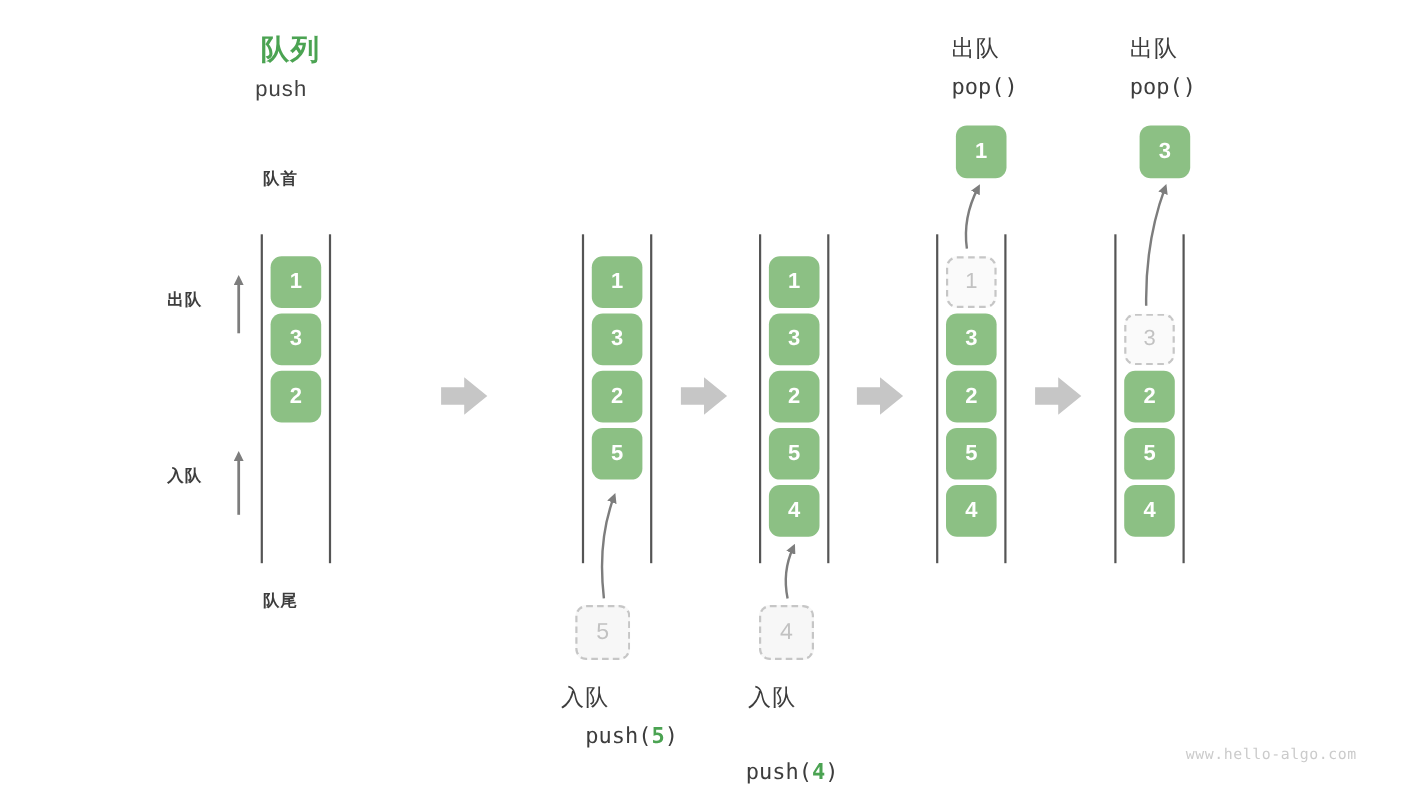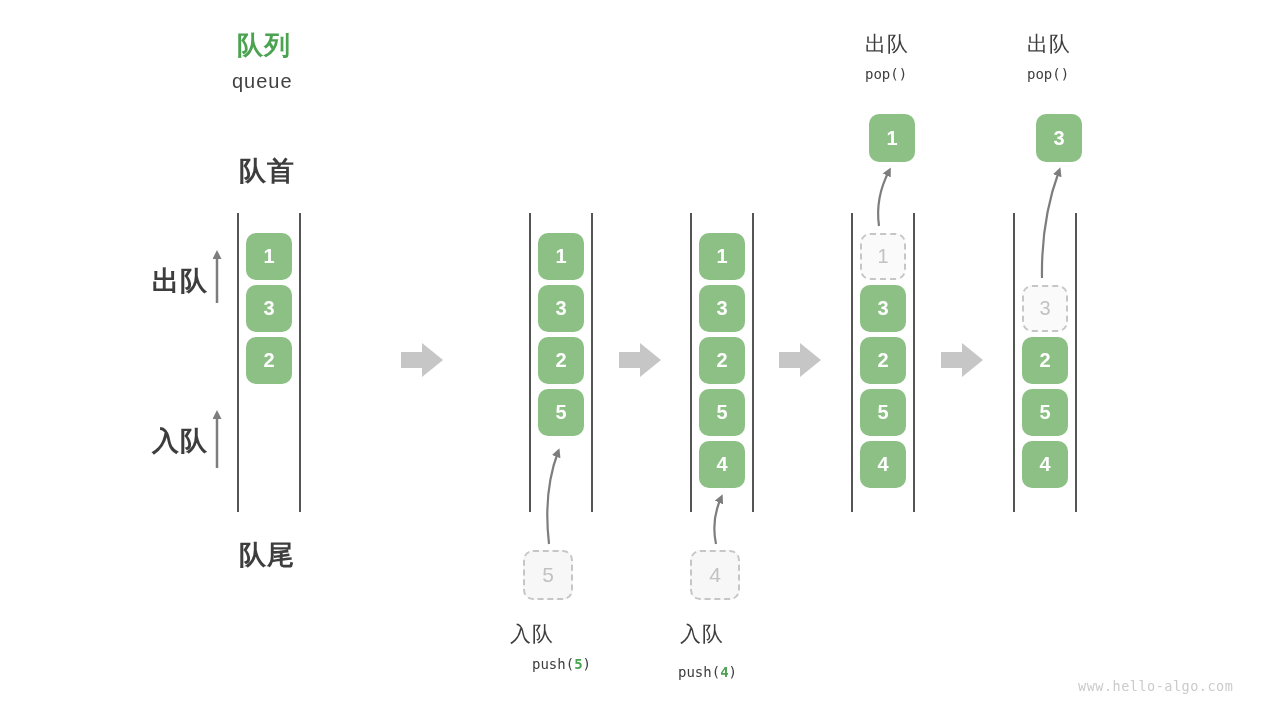--- a/index.html
+++ b/index.html
@@ -20,34 +20,34 @@
     font-weight: bold;
     color: #4ba352;
     letter-spacing: 1px;
   }
   .title-en {
     font-size: 20px;
     color: #414141;
     letter-spacing: 1px;
   }
   .zh-label {
-    font-size: 27px;
+    font-size: 15px;
     font-weight: bold;
     color: #3d3d3d;
     letter-spacing: 1px;
   }
   .zh-label-regular {
     font-size: 21px;
     font-weight: 500;
     color: #3d3d3d;
     letter-spacing: 1px;
   }
   .code-label {
     font-family: "DejaVu Sans Mono", monospace;
-    font-size: 14px;
+    font-size: 20px;
     color: #3d3d3d;
   }
   .code-arg {
     color: #4ba352;
     font-weight: bold;
   }
 
   .queue-walls {
     border-left: 2px solid #555555;
     border-right: 2px solid #555555;
@@ -109,21 +109,21 @@
     height: 720px;
     pointer-events: none;
   }
 </style>
 </head>
 <body>
 
 <div class="canvas">
 
   <div class="abs title-zh" style="left:237px; top:28px;">队列</div>
-  <div class="abs title-en" style="left:232px; top:70px;">queue</div>
+  <div class="abs title-en" style="left:232px; top:70px;">push</div>
 
   <div class="abs zh-label" style="left:239px; top:153px;">队首</div>
   <div class="abs zh-label" style="left:239px; top:537px;font-family:Liberation Mono, monospace;">队尾</div>
 
   <div class="abs zh-label" style="left:152px; top:263px;">出队</div>
   <div class="abs zh-label" style="left:152px; top:423px;">入队</div>
 
   <div class="abs queue-walls" style="left:237px;"></div>
   <div class="abs queue-walls" style="left:529px;"></div>
   <div class="abs queue-walls" style="left:690px;"></div>
@@ -163,21 +163,21 @@
   <div class="abs staged-cell" style="left:690px; top:550px;">4</div>
 
   <div class="abs zh-label-regular" style="left:865px; top:30px;">出队</div>
   <div class="abs code-label" style="left:865px; top:66px;">pop()</div>
   <div class="abs zh-label-regular" style="left:1027px; top:30px;">出队</div>
   <div class="abs code-label" style="left:1027px; top:66px;">pop()</div>
 
   <div class="abs zh-label-regular" style="left:510px; top:620px;">入队</div>
   <div class="abs code-label" style="left:532px; top:656px;"><span>push(</span><span class="code-arg">5</span><span>)</span></div>
   <div class="abs zh-label-regular" style="left:680px; top:620px;">入队</div>
-  <div class="abs code-label" style="left:678px; top:664px;"><span>push(</span><span class="code-arg">4</span><span>)</span></div>
+  <div class="abs code-label" style="left:678px; top:689px;"><span>push(</span><span class="code-arg">4</span><span>)</span></div>
 
   <div class="abs watermark" style="left:1078px; top:678px;">www.hello-algo.com</div>
 
   <svg class="overlay">
     <defs>
       <marker id="ah" markerWidth="9" markerHeight="9" refX="5" refY="4.5" orient="auto" markerUnits="userSpaceOnUse">
         <path d="M0,0 L9,4.5 L0,9 z" fill="#7d7d7d"></path>
       </marker>
     </defs>
 

